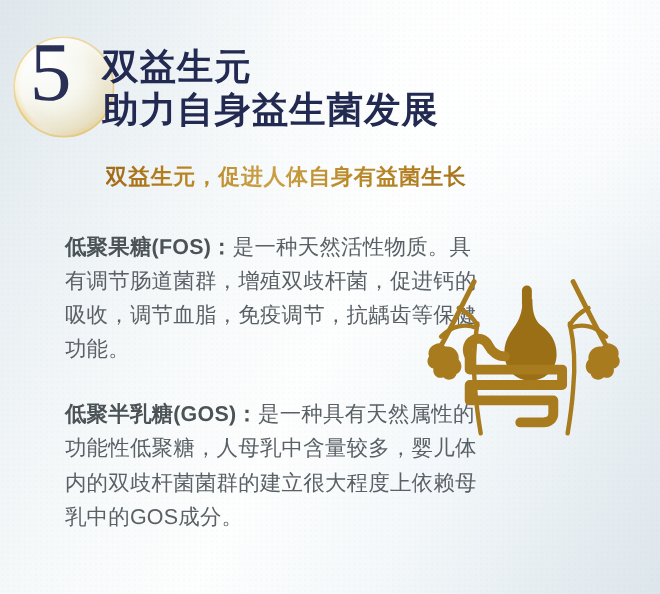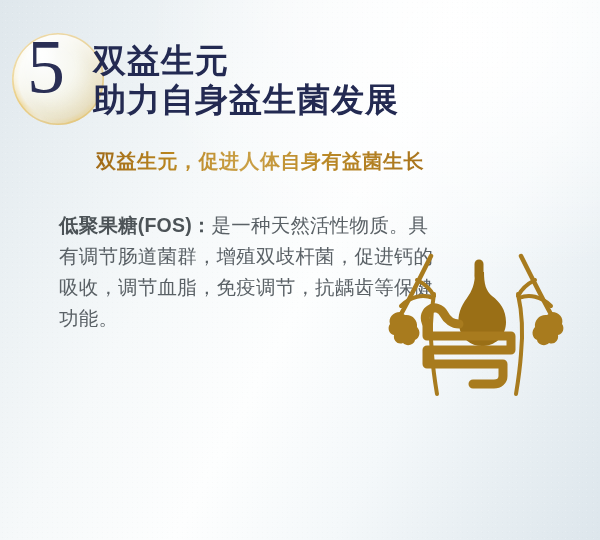--- a/index.html
+++ b/index.html
@@ -202,20 +202,23 @@
 
     <div id="subtitle">双益生元，促进人体自身有益菌生长</div>
   </div>
 
   <div id="body-text">
 
     <div class="para">
       <span class="lead">低聚果糖(FOS)：</span><span>是一种天然活性物质。具有调节肠道菌群，增殖双歧杆菌，促进钙的吸收，调节血脂，免疫调节，抗龋齿等保健功能。</span>
     </div>
 
+    <div class="para">
+      <span class="lead">低聚半乳糖(GOS)：</span><span>是一种具有天然属性的功能性低聚糖，人母乳中含量较多，婴儿体内的双歧杆菌菌群的建立很大程度上依赖母乳中的GOS成分。</span>
+    </div>
   </div>
 
   <div id="illus">
     <svg width="200" height="190" viewBox="0 0 200 190" fill="none" xmlns="http://www.w3.org/2000/svg">
 
       <path d="M47 44 C44 62 43 84 45 104 C46 118 48 132 50 144" stroke="#a87b1e" stroke-width="4" stroke-linecap="round"></path>
 
       <path d="M131 44 C135 62 136 84 134 104 C133 118 131 132 129 144" stroke="#a87b1e" stroke-width="4" stroke-linecap="round"></path>
 
       <path d="M47 46 C44 40 38 34 30 30" stroke="#a87b1e" stroke-width="4" stroke-linecap="round"></path>

